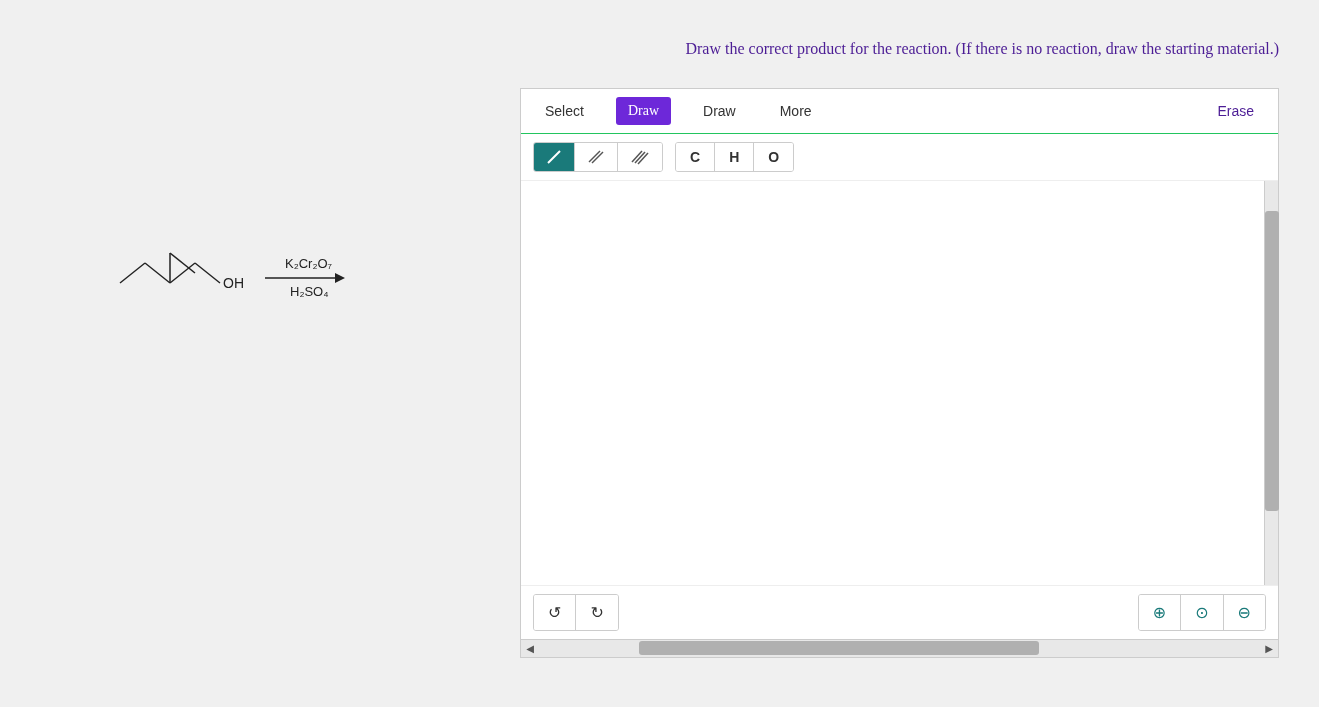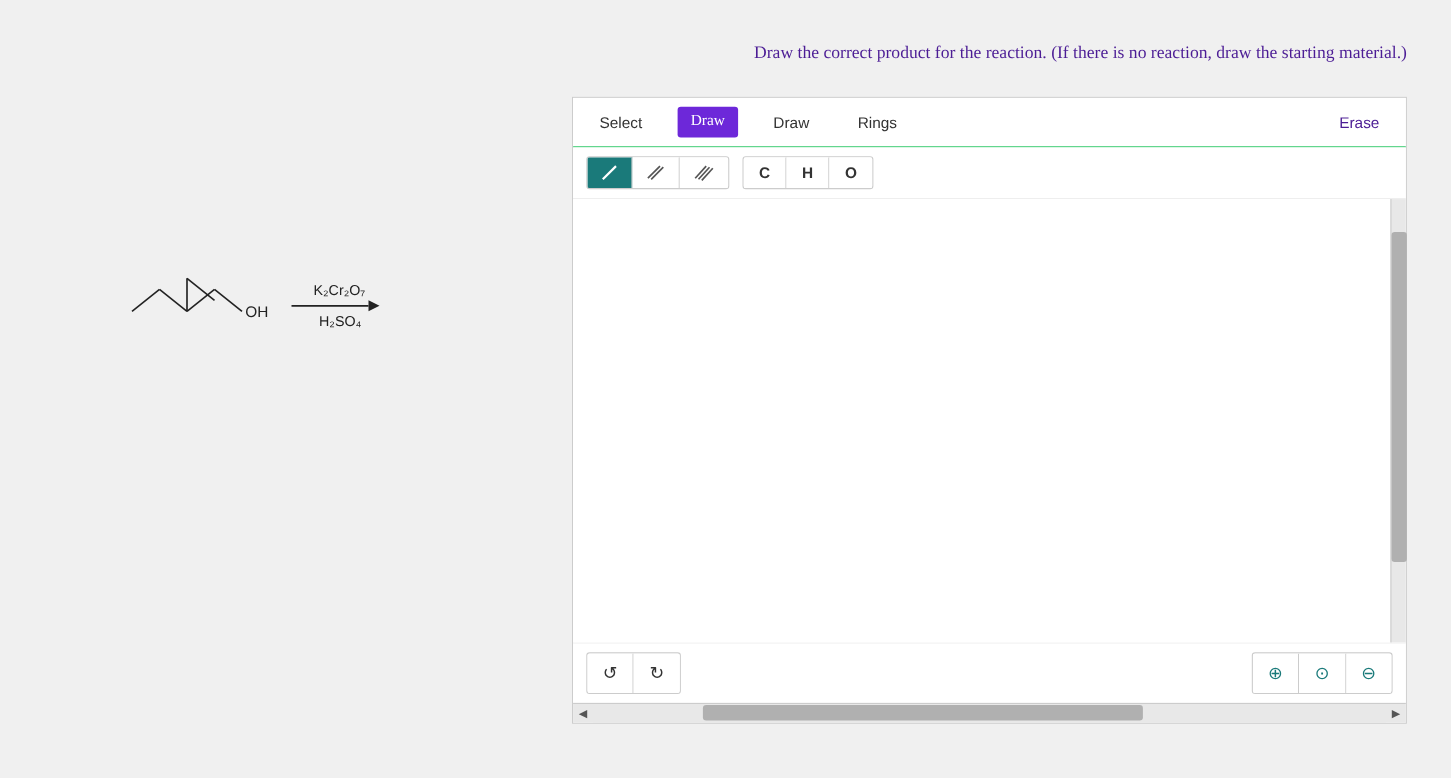--- a/index.html
+++ b/index.html
@@ -272,21 +272,21 @@
         <text x="250" y="128" font-size="13" font-family="Arial" fill="#222">H₂SO₄</text>
       </svg>
     </div>
 
     <div class="marvin-editor">
 
       <div class="toolbar-top">
         <button class="toolbar-btn">Select</button>
         <button class="toolbar-btn active">Draw</button>
         <button class="toolbar-btn">Draw</button>
-        <button class="toolbar-btn">Rings</button>
+        <button class="toolbar-btn">More</button>
         <button class="toolbar-btn-erase">Erase</button>
       </div>
 
       <div class="toolbar-secondary">
         <div class="bond-group">
           <button class="bond-btn">
             <svg width="16" height="16" viewBox="0 0 16 16">
               <line x1="2" y1="14" x2="14" y2="2" stroke="white" stroke-width="2"></line>
             </svg>
           </button>

